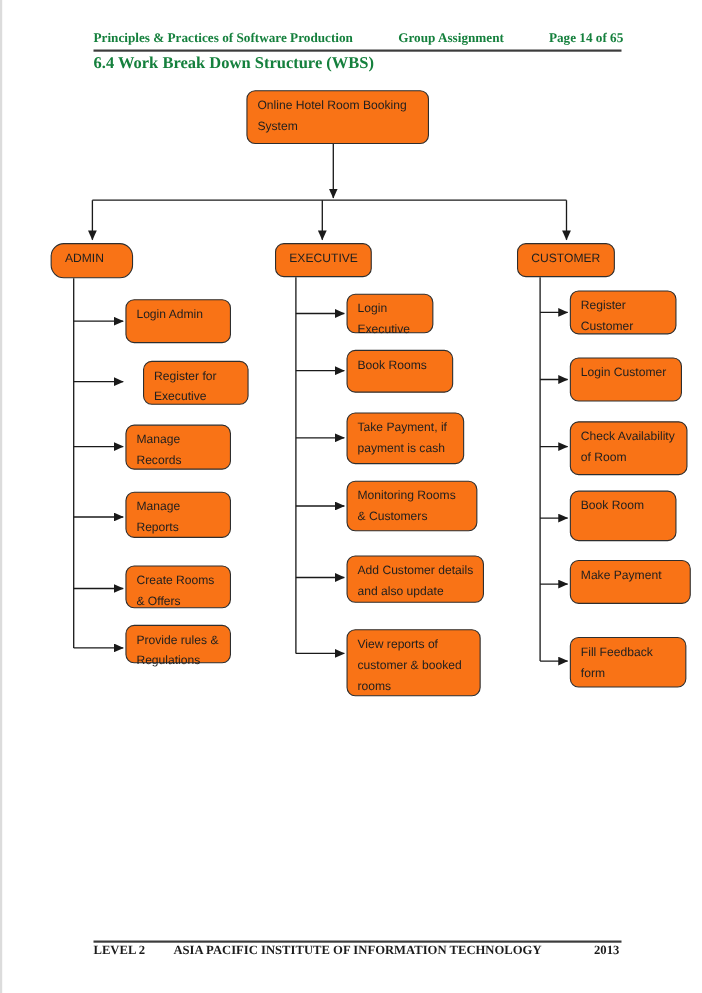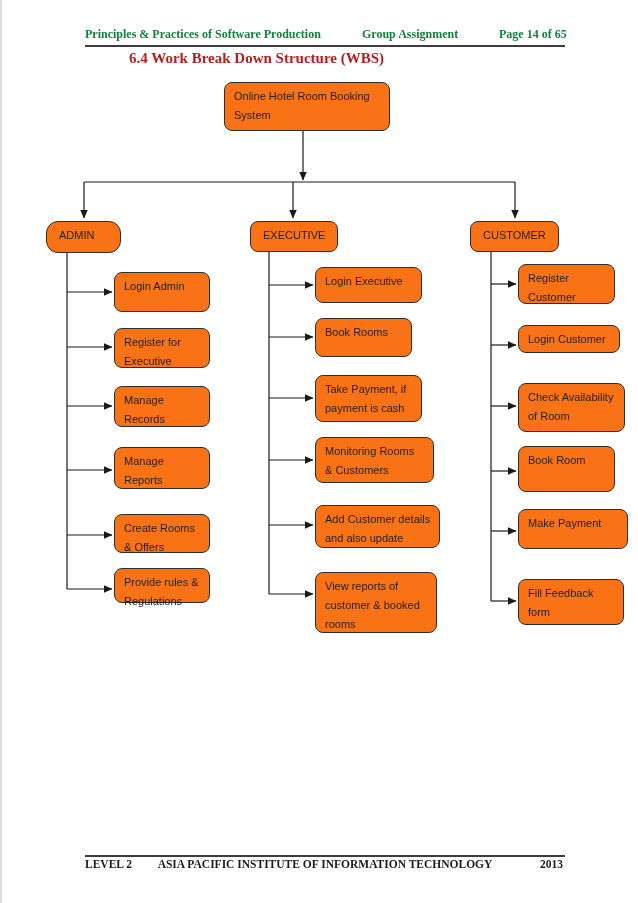--- a/index.html
+++ b/index.html
@@ -9,21 +9,21 @@
     border-left:2px solid #dcdcdc; box-sizing:border-box;
   }
   .hdr-text {
     position:absolute; font-family:"Liberation Serif", serif; font-weight:bold;
     font-size:12px; color:#15803d; white-space:nowrap;
   }
   .rule { position:absolute; left:83px; width:480px; height:1.5px; background:#3c3c3c; }
   .section-title {
     position:absolute; left:83px; top:50px;
     font-family:"Liberation Serif", serif; font-weight:bold;
-    font-size:15px; color:#b91c1c; white-space:nowrap;margin-left:44px;
+    font-size:15px; color:#15803d; white-space:nowrap;
   }
   .connectors { position:absolute; left:0; top:0; pointer-events:none; }
   .node {
     position:absolute; box-sizing:border-box; background:#f97316;
     border:1.2px solid #2e2e2e; border-radius:8px;
     padding:4px 4px 0 9px; font-size:11px; line-height:19px;
     white-space:pre-line; color:#1f1f1f;
   }
   .node.cat { padding-left:12px; white-space:nowrap; }
   .ftr-text {
@@ -87,46 +87,46 @@
   </svg>
 
   <div class="node" style="left:222px; top:82px; width:166px; height:49px;">Online Hotel Room Booking
 System</div>
 
   <div class="node cat" style="left:44px; top:221px; width:75px; height:32px;border-radius:12px;">ADMIN</div>
   <div class="node cat" style="left:248px; top:221px; width:88px; height:31px;">EXECUTIVE</div>
   <div class="node cat" style="left:468px; top:221px; width:89px; height:31px;">CUSTOMER</div>
 
   <div class="node" style="left:112px; top:272px; width:96px; height:40px;">Login Admin</div>
-  <div class="node" style="left:112px; top:328px; width:96px; height:40px;">Register for
+  <div class="node" style="left:128px; top:328px; width:96px; height:40px;">Register for
 Executive</div>
   <div class="node" style="left:112px; top:386px; width:96px; height:41px;">Manage
 Records</div>
   <div class="node" style="left:112px; top:447px; width:96px; height:42px;">Manage
 Reports</div>
   <div class="node" style="left:112px; top:514px; width:96px; height:39px;">Create Rooms
 &amp; Offers</div>
   <div class="node" style="left:112px; top:568px; width:96px; height:35px;">Provide rules &amp;
 Regulations</div>
 
-  <div class="node" style="left:313px; top:267px; width:107px; height:36px;">Login Executive</div>
+  <div class="node" style="left:313px; top:267px; width:79px; height:36px;">Login Executive</div>
   <div class="node" style="left:313px; top:318px; width:97px; height:39px;">Book Rooms</div>
   <div class="node" style="left:313px; top:375px; width:107px; height:47px;">Take Payment, if
 payment is cash</div>
   <div class="node" style="left:313px; top:437px; width:119px; height:46px;">Monitoring Rooms
 &amp; Customers</div>
   <div class="node" style="left:313px; top:505px; width:125px; height:43px;">Add Customer details
 and also update</div>
   <div class="node" style="left:313px; top:572px; width:122px; height:61px;">View reports of
 customer &amp; booked
 rooms</div>
 
   <div class="node" style="left:516px; top:264px; width:97px; height:40px;">Register
 Customer</div>
-  <div class="node" style="left:516px; top:325px; width:102px; height:28px;">Login Customer</div>
+  <div class="node" style="left:516px; top:325px; width:102px; height:40px;">Login Customer</div>
   <div class="node" style="left:516px; top:383px; width:107px; height:49px;">Check Availability
 of Room</div>
   <div class="node" style="left:516px; top:446px; width:97px; height:46px;">Book Room</div>
   <div class="node" style="left:516px; top:509px; width:110px; height:40px;">Make Payment</div>
   <div class="node" style="left:516px; top:579px; width:106px; height:46px;">Fill Feedback
 form</div>
 
   <div class="rule" style="top:855px;"></div>
   <span class="ftr-text" style="left:83px; top:858px;">LEVEL 2</span>
   <span class="ftr-text ftr-center" style="top:858px;">ASIA PACIFIC INSTITUTE OF INFORMATION TECHNOLOGY</span>

